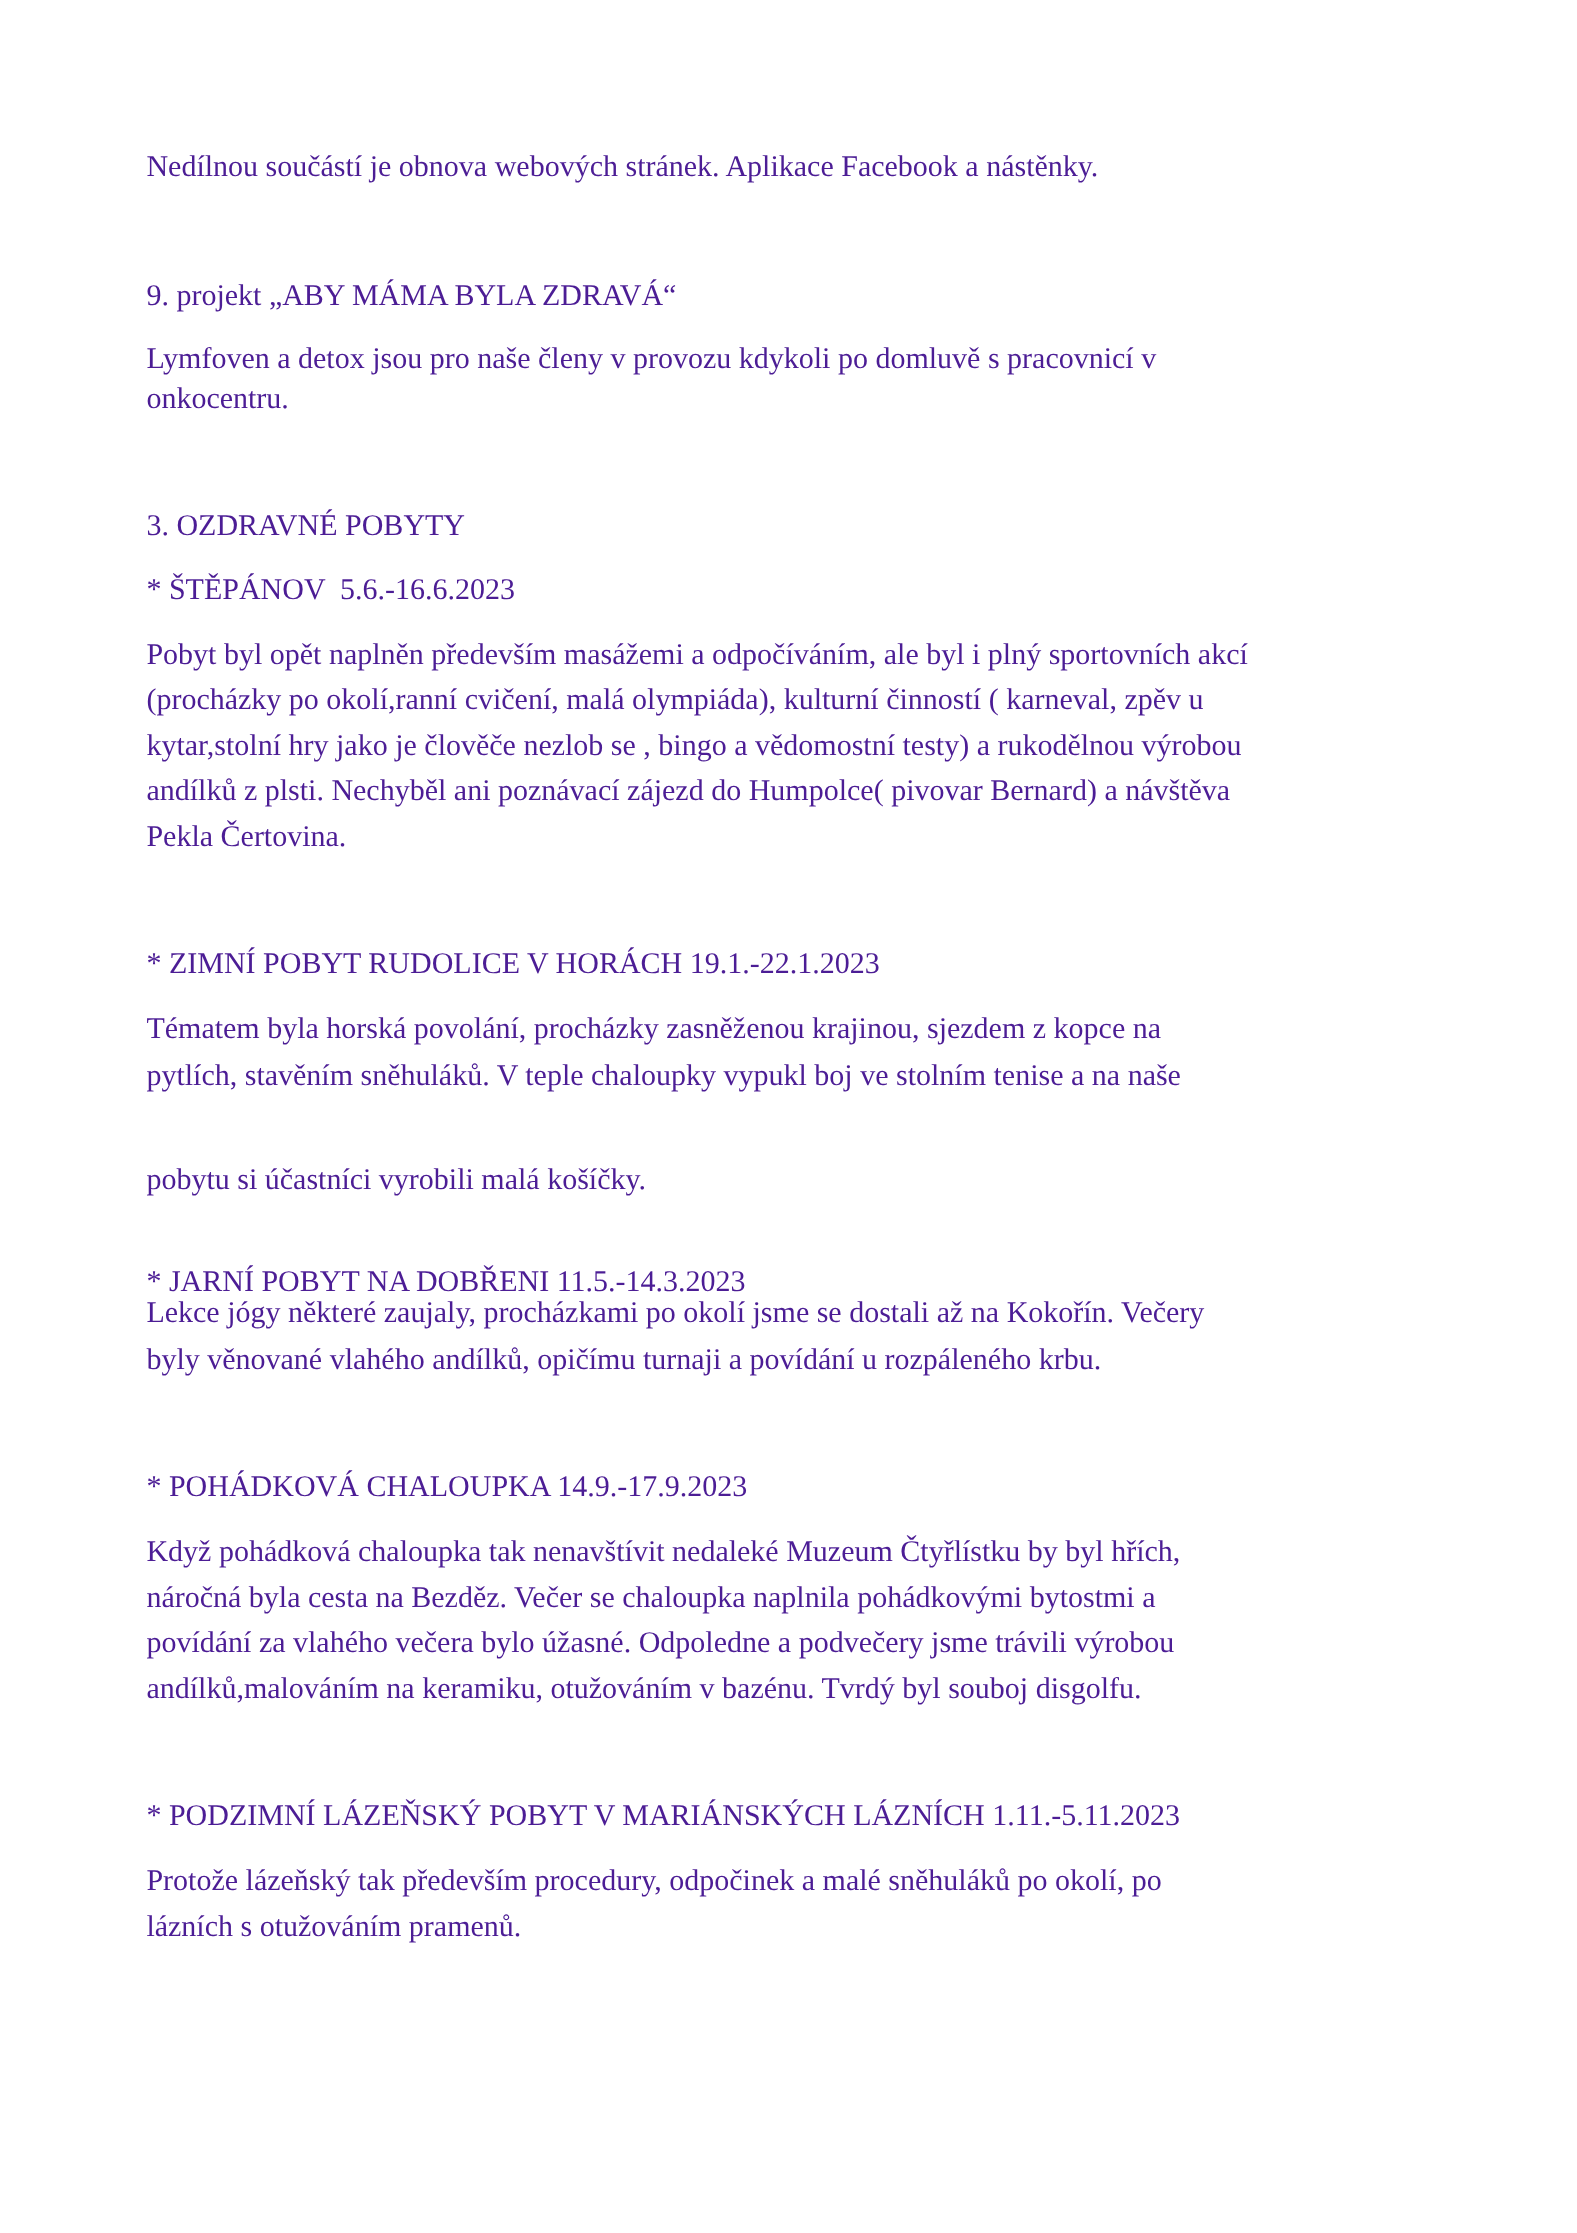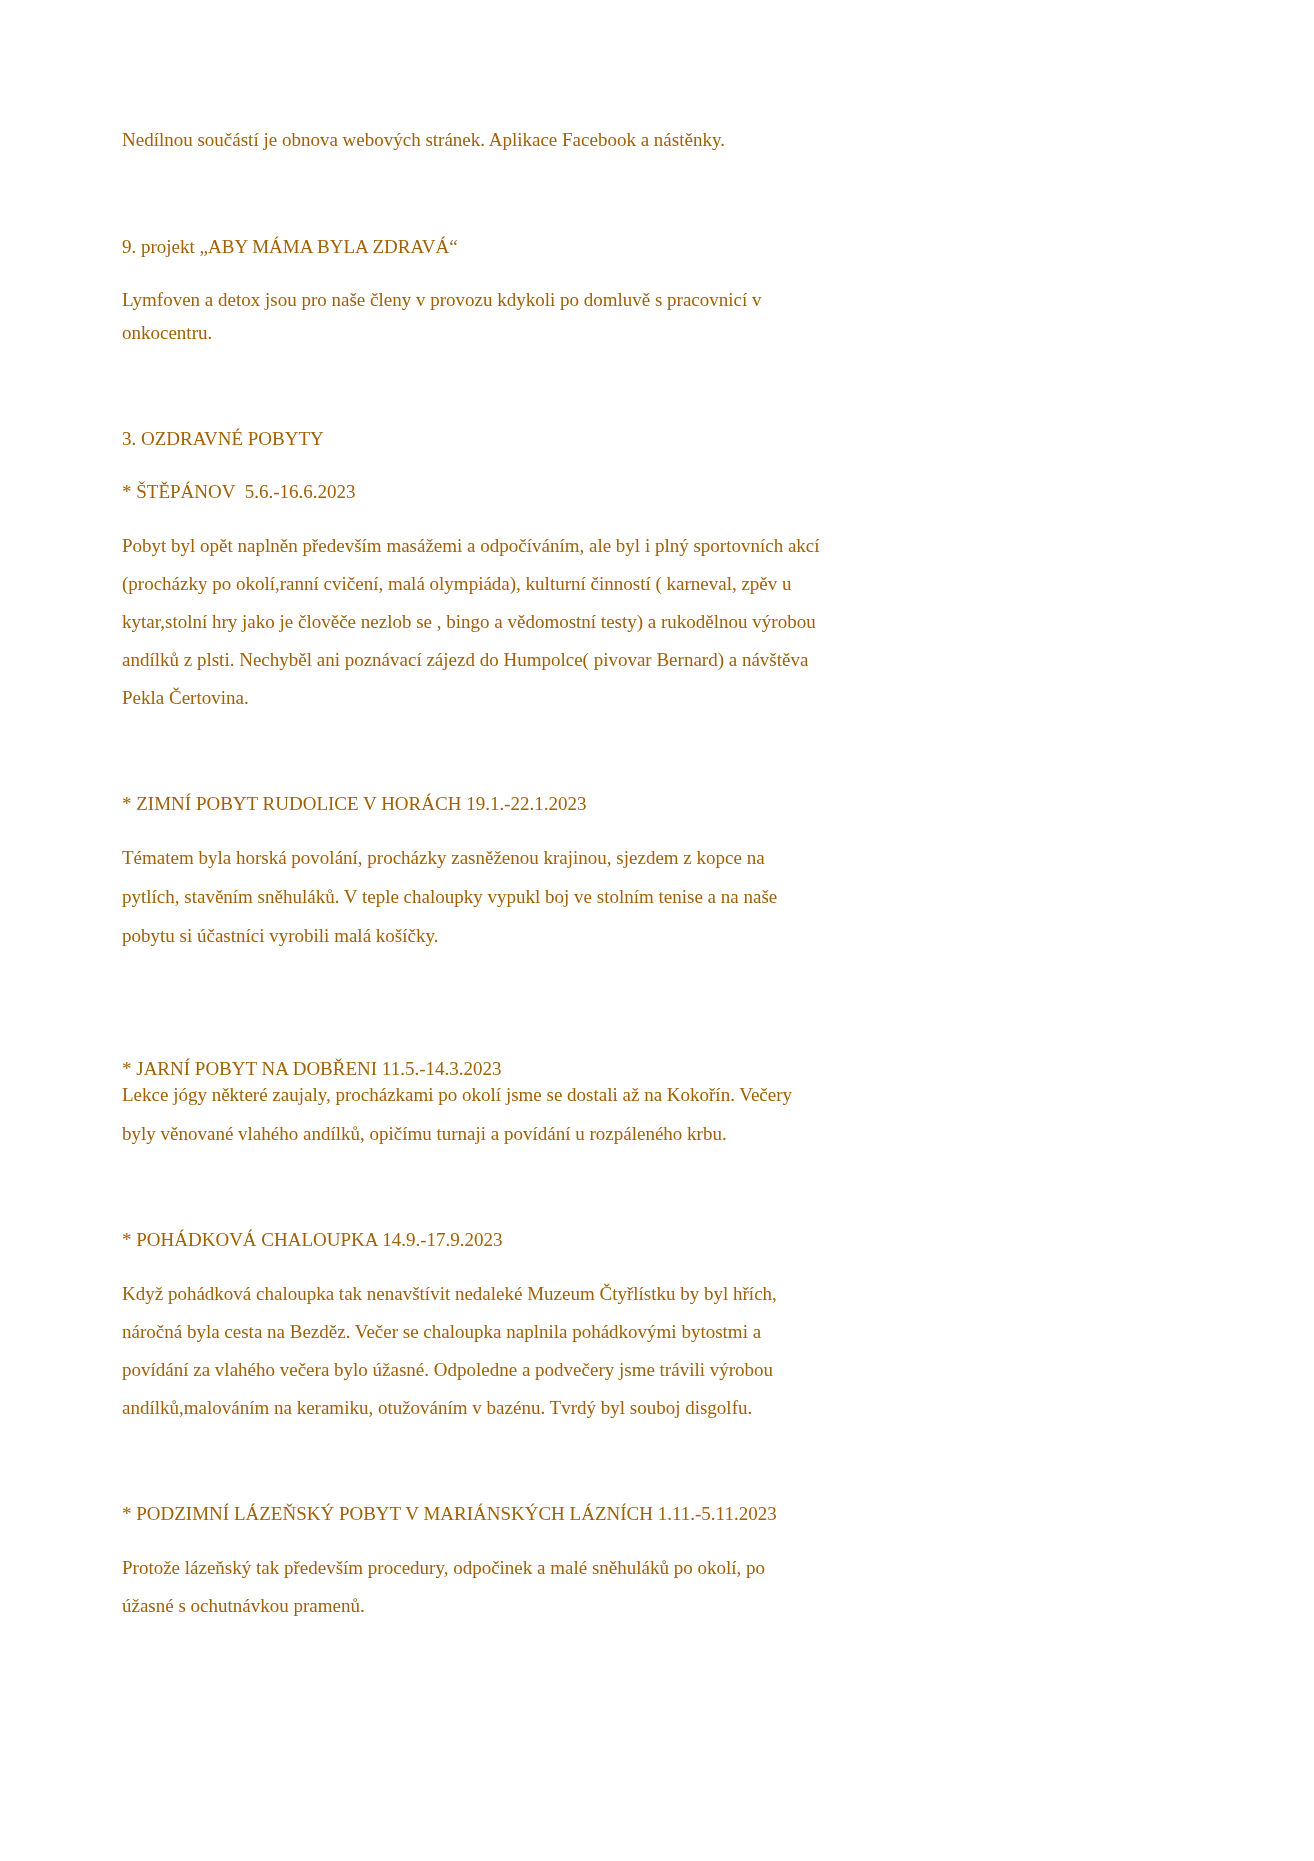--- a/index.html
+++ b/index.html
@@ -1,19 +1,19 @@
 <!DOCTYPE html>
 <html><head>
 <meta charset="utf-8">
 <style>
   html, body { margin: 0; padding: 0; background: #ffffff; }
   body { width: 1314px; height: 1861px; position: relative; overflow: hidden; }
   .page {
     position: absolute; left: 0; top: 0; width: 1314px; height: 1861px;
-    font-family: "Liberation Serif", serif; font-size: 19px; color: #a16207;
+    font-family: "Liberation Serif", serif; font-size: 25px; color: #4c1d95;
   }
   .ln { position: absolute; left: 122px; white-space: pre; line-height: 32px; height: 32px; }
 </style>
 </head>
 <body>
 
 <div class="page">
 
   <div>
     <div class="ln" style="top:124px">Nedílnou součástí je obnova webových stránek. Aplikace Facebook a nástěnky.</div>
@@ -34,37 +34,37 @@
       <div class="ln" style="top:568px">(procházky po okolí,ranní cvičení, malá olympiáda), kulturní činností ( karneval, zpěv u</div>
       <div class="ln" style="top:606px">kytar,stolní hry jako je člověče nezlob se , bingo a vědomostní testy) a rukodělnou výrobou</div>
       <div class="ln" style="top:644px">andílků z plsti. Nechyběl ani poznávací zájezd do Humpolce( pivovar Bernard) a návštěva</div>
       <div class="ln" style="top:682px">Pekla Čertovina.</div>
     </div>
 
     <div>
       <div class="ln" style="top:788px">* ZIMNÍ POBYT RUDOLICE V HORÁCH 19.1.-22.1.2023</div>
       <div class="ln" style="top:842px">Tématem byla horská povolání, procházky zasněženou krajinou, sjezdem z kopce na</div>
       <div class="ln" style="top:881px">pytlích, stavěním sněhuláků. V teple chaloupky vypukl boj ve stolním tenise a na naše</div>
-      <div class="ln" style="top:920px">pobytu si účastníci vyrobili malá košíčky.</div>
+      <div class="ln" style="top:968px">pobytu si účastníci vyrobili malá košíčky.</div>
     </div>
 
     <div>
       <div class="ln" style="top:1053px">* JARNÍ POBYT NA DOBŘENI 11.5.-14.3.2023</div>
       <div class="ln" style="top:1079px">Lekce jógy některé zaujaly, procházkami po okolí jsme se dostali až na Kokořín. Večery</div>
       <div class="ln" style="top:1118px">byly věnované vlahého andílků, opičímu turnaji a povídání u rozpáleného krbu.</div>
     </div>
 
     <div>
       <div class="ln" style="top:1224px">* POHÁDKOVÁ CHALOUPKA 14.9.-17.9.2023</div>
       <div class="ln" style="top:1278px">Když pohádková chaloupka tak nenavštívit nedaleké Muzeum Čtyřlístku by byl hřích,</div>
       <div class="ln" style="top:1316px">náročná byla cesta na Bezděz. Večer se chaloupka naplnila pohádkovými bytostmi a</div>
       <div class="ln" style="top:1354px">povídání za vlahého večera bylo úžasné. Odpoledne a podvečery jsme trávili výrobou</div>
       <div class="ln" style="top:1392px">andílků,malováním na keramiku, otužováním v bazénu. Tvrdý byl souboj disgolfu.</div>
     </div>
 
     <div>
       <div class="ln" style="top:1498px">* PODZIMNÍ LÁZEŇSKÝ POBYT V MARIÁNSKÝCH LÁZNÍCH 1.11.-5.11.2023</div>
       <div class="ln" style="top:1552px">Protože lázeňský tak především procedury, odpočinek a malé sněhuláků po okolí, po</div>
-      <div class="ln" style="top:1590px">úžasné s ochutnávkou pramenů.</div>
+      <div class="ln" style="top:1590px">lázních s otužováním pramenů.</div>
     </div>
   </div>
 
 </div>
 
 </body></html>

